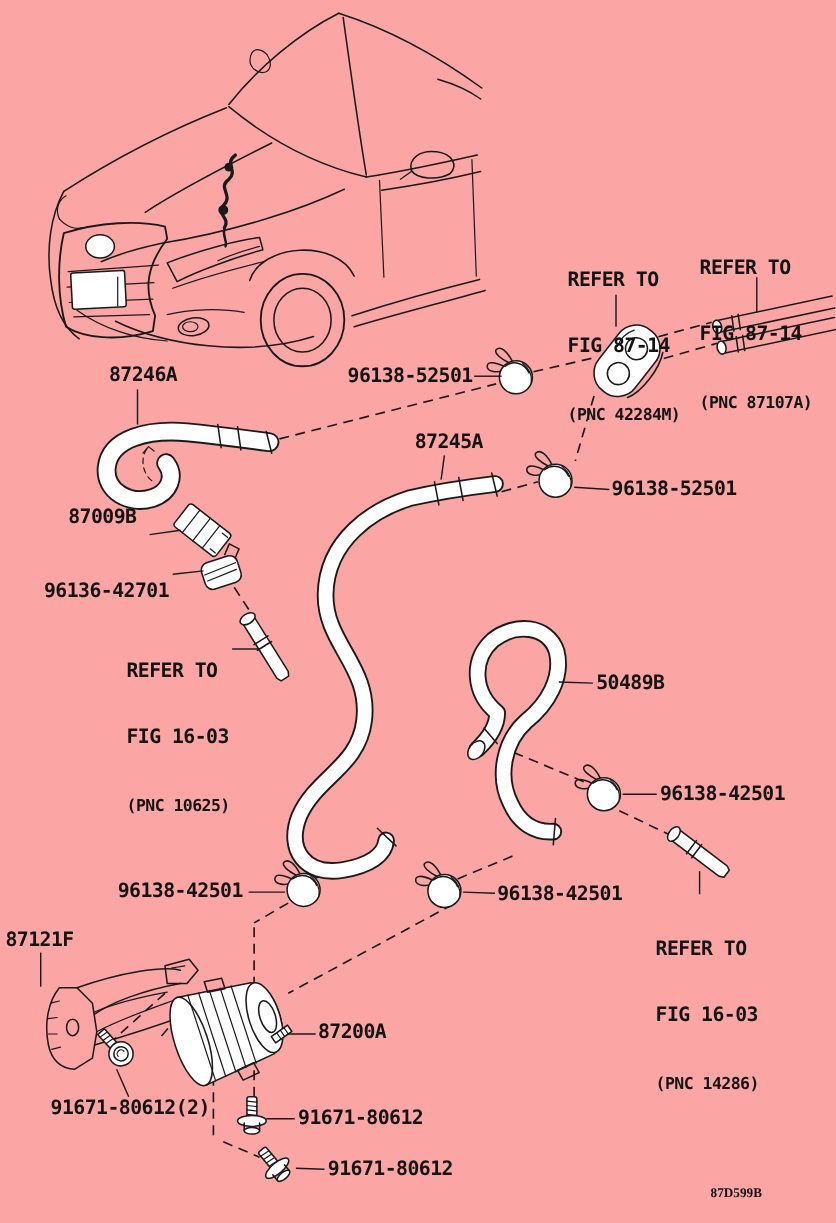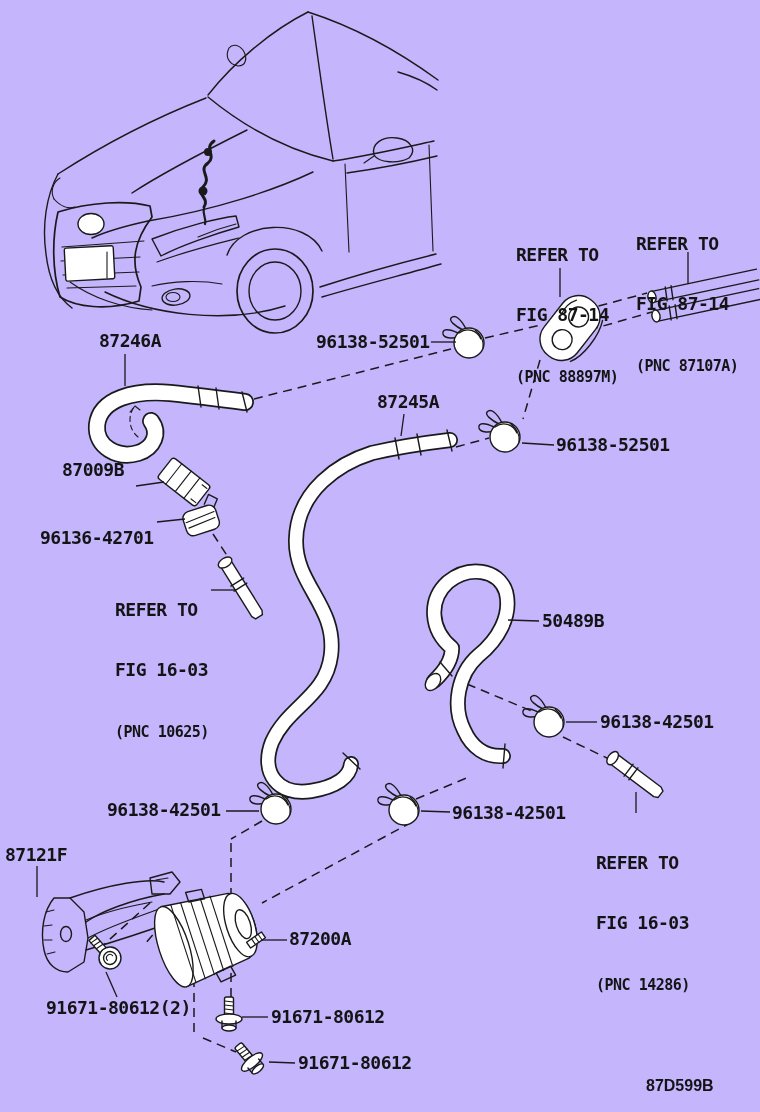--- a/index.html
+++ b/index.html
@@ -1,36 +1,36 @@
 <!DOCTYPE html>
 <html><head>
 <meta charset="utf-8">
 <style>
   html,body{margin:0;padding:0;background:#fff;}
-  #stage{position:relative;width:760px;height:1112px;background:#c4b5fd;overflow:hidden;
+  #stage{position:relative;width:760px;height:1112px;background:#fca5a5;overflow:hidden;
          font-family:"DejaVu Sans Mono","Liberation Mono",monospace;}
   svg{position:absolute;left:0;top:0;}
   svg *{vector-effect:non-scaling-stroke;}
   .ln{stroke:#1a1a1a;fill:none;stroke-width:1.4;stroke-linecap:round;stroke-linejoin:round;}
   .thin{stroke-width:1.1;}
   .thick{stroke-width:1.7;}
   .fillw{fill:#fff;}
   .fillb{fill:#1a1a1a;stroke:none;}
   .tube-out{stroke:#1a1a1a;fill:none;stroke-width:16;stroke-linecap:round;stroke-linejoin:round;}
   .tube-out.big{stroke-width:18;}
   .tube-in{stroke:#fff;fill:none;stroke-width:12.6;stroke-linecap:round;stroke-linejoin:round;}
   .tube-in.big{stroke-width:14.6;}
   .dash{stroke:#1a1a1a;fill:none;stroke-width:1.5;stroke-dasharray:9 6;}
   .leader{stroke:#1a1a1a;fill:none;stroke-width:1.3;}
   .lbl{position:absolute;font-weight:bold;font-size:18px;letter-spacing:-0.5px;
        color:#141414;white-space:pre;line-height:20px;}
   .lbl .row{display:block;}
   .lbl .sm{display:block;font-size:15px;margin-top:2px;}
-  .code{position:absolute;font-family:Liberation Sans, sans-serif;
-        font-weight:bold;font-size:16px;color:#141414;}
+  .code{position:absolute;font-family:Liberation Serif, serif;
+        font-weight:bold;font-size:12px;color:#141414;}
 </style>
 </head>
 <body>
 
 <div id="stage">
 
 <svg width="760" height="1112" viewBox="0 0 760 1112">
   <defs>
     <g id="clamp">
       <path class="ln" d="M-3,-14 C-8,-24 -14,-29 -18,-25 C-20,-22 -14,-17 -6,-13 Z"></path>
@@ -247,21 +247,21 @@
     <path class="leader" d="M287,940 L262,940"></path>
     <path class="leader" d="M106,972 L117,997"></path>
     <path class="leader" d="M268,1017 L242,1017"></path>
     <path class="leader" d="M295,1063 L269,1062"></path>
   </g>
 </svg>
 
   <div class="lbl" style="left:516px;top:205px">
     <span class="row">REFER TO</span>
     <span class="row">FIG 87-14</span>
-    <span class="sm">(PNC 88897M)</span>
+    <span class="sm">(PNC 42284M)</span>
   </div>
   <div class="lbl" style="left:636px;top:194px">
     <span class="row">REFER TO</span>
     <span class="row">FIG 87-14</span>
     <span class="sm">(PNC 87107A)</span>
   </div>
   <div class="lbl" style="left:99px;top:331px">87246A</div>
   <div class="lbl" style="left:316px;top:332px">96138-52501</div>
   <div class="lbl" style="left:377px;top:392px">87245A</div>
   <div class="lbl" style="left:556px;top:435px">96138-52501</div>

